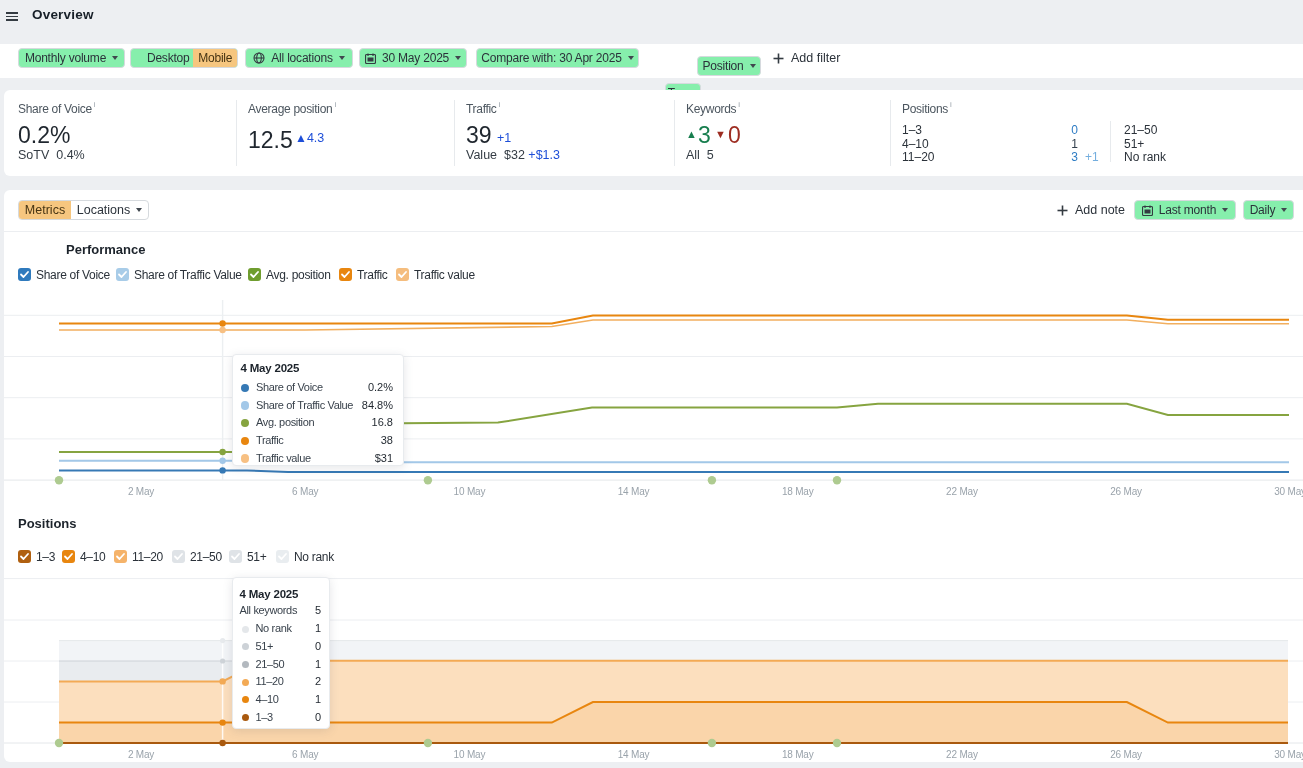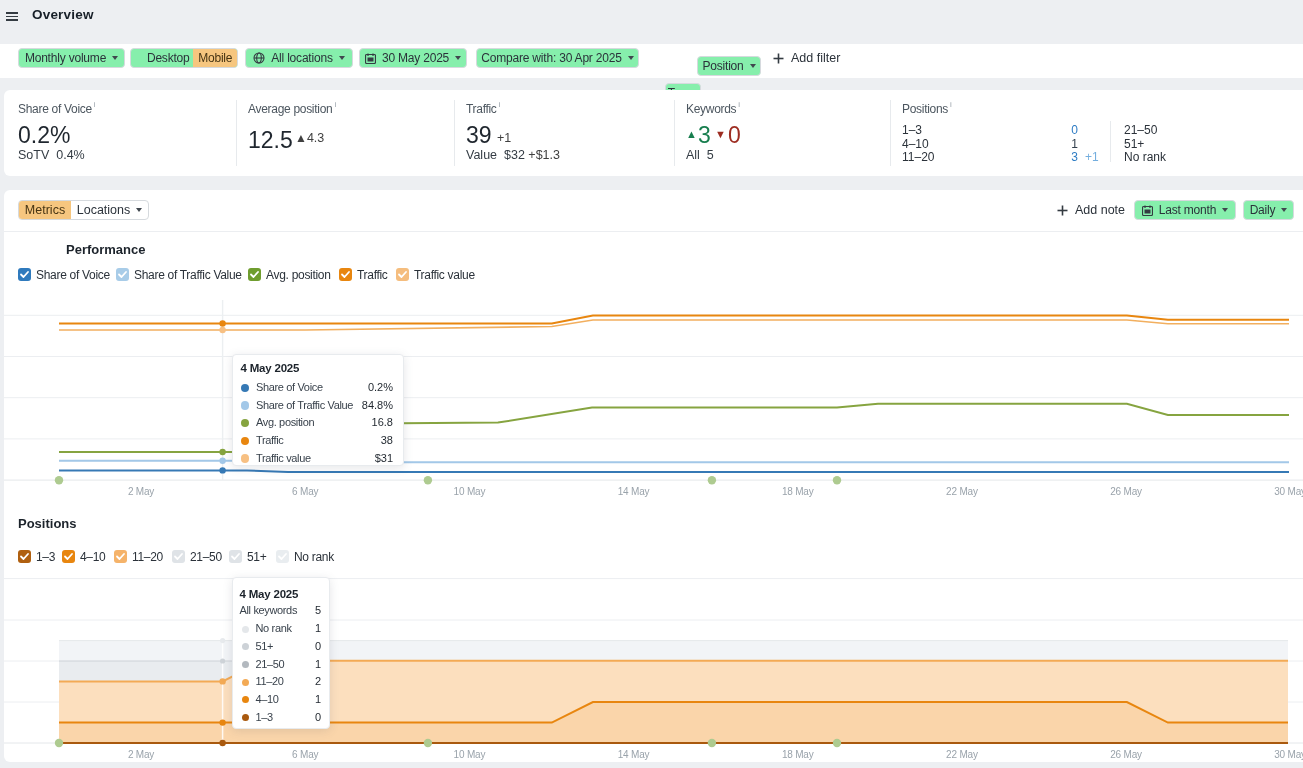--- a/index.html
+++ b/index.html
@@ -19,21 +19,21 @@
   .cbl { position:absolute; font-size:12px; letter-spacing:-0.3px; color:#2b323a; white-space:nowrap; }
   .vdiv { position:absolute; width:1px; background:#e7eaed; }
   .tt { position:absolute; background:#fff; border:1px solid #e8ebee; border-radius:4px;
         box-shadow:0 2px 10px rgba(80,90,100,0.15); }
   .tt-title { font-weight:bold; font-size:11.5px; letter-spacing:-0.2px; color:#1c232b; }
   .tt-row { position:absolute; left:0; right:0; font-size:11px; line-height:14px; letter-spacing:-0.35px; color:#39424c; white-space:nowrap; }
   .dot { vertical-align:-1px; }
   .dsm { width:7px !important; height:7px !important; margin-left:8.5px !important; vertical-align:-0.5px; }
   .dot { display:inline-block; width:8.5px; height:8.5px; border-radius:50%; margin-right:7px; }
   .tt-val { position:absolute; right:9.5px; color:#1f262e; letter-spacing:0; }
-  .grn { color:#404040; }
+  .grn { color:#1d4ed8; }
   .red { color:#9d2c21; }
   .blu { color:#2e7cc4; }
 </style>
 </head>
 <body>
 
 <div class="abs" style="left:6px;top:12px;width:12px;height:10px;">
   <div style="height:1.8px;background:#343b42;margin-bottom:1.9px;"></div>
   <div style="height:1.8px;background:#343b42;margin-bottom:1.9px;"></div>
   <div style="height:1.8px;background:#343b42;"></div>

